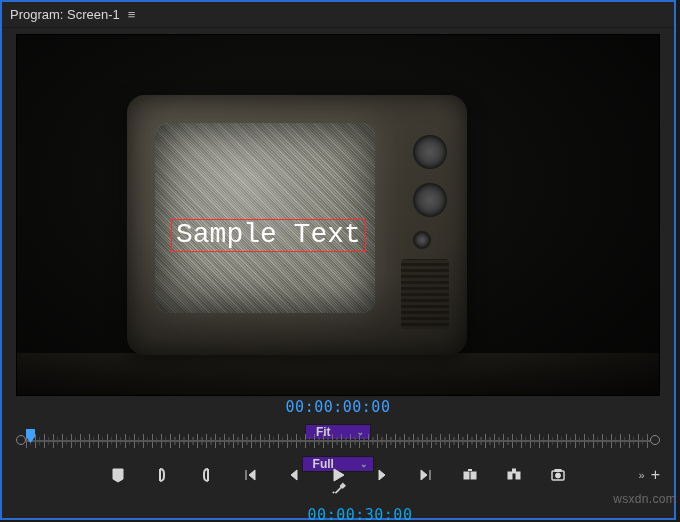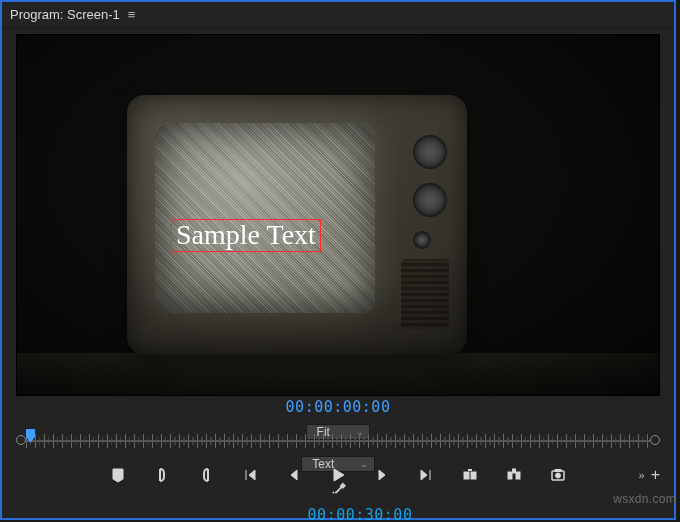--- a/index.html
+++ b/index.html
@@ -80,21 +80,21 @@
     background: linear-gradient(#2b2821,#15130f);
   }
   .vignette{
     position:absolute; inset:0;
     background: radial-gradient(ellipse at 45% 40%, rgba(0,0,0,0) 35%, rgba(0,0,0,.75) 100%);
     pointer-events:none;
   }
   .text-overlay {
     position: absolute;
     left: 154px; top: 184px;
-    font-family: Liberation Serif, serif;
+    font-family: Liberation Mono, monospace;
     font-size: 28px;
     color: #fff;
     padding: 0 4px;
     border: 1px solid #ff2a2a;
     line-height: 1.1;
     cursor: text;
   }
   
   .ctrl-row {
     height: 30px;
@@ -107,30 +107,31 @@
   .timecode {
     font-family: "Lucida Console", Monaco, monospace;
     font-size: 15px;
     letter-spacing: .5px;
     flex: 0 0 auto;
   }
   .timecode.current { color: #3fa0ff; }
   .timecode.out { color: #0ea5e9; margin-left: 44px; }
   .dropdown {
     height: 22px;
-    background: #404040;
+    background: #4c1d95;
     border: 1px solid #1a1a1a;
     color: #cfcfcf;
     display: flex;
     align-items: center;
     padding: 0 6px 0 10px;
     gap: 26px;
     font-size: 12px;
     cursor: pointer;
     min-width: 60px;
+    font-weight: bold;
   }
   .dropdown .chev { font-size:9px; color:#9a9a9a; }
   .spacer { flex: 1 1 auto; }
   .wrench { color:#cfcfcf; cursor:pointer; font-size:14px; padding:0 4px;}
   
   .ruler-row {
     height: 26px;
     padding: 0 14px;
     display:flex; align-items:center;
   }
@@ -223,21 +224,21 @@
   </div>
 
   <div class="ctrl-row">
     <span class="timecode current">00:00:00:00</span>
     <div class="dropdown">
       <span>Fit</span>
       <span class="chev">⌄</span>
     </div>
     <div class="spacer"></div>
     <div class="dropdown">
-      <span>Text</span>
+      <span>Full</span>
       <span class="chev">⌄</span>
     </div>
     <span class="wrench">
       <svg viewBox="0 0 24 24" width="15" height="15">
           <path fill="#cfcfcf" d="M22 7l-3-3-5 5 .8 2.2L9 17l-3 3 2 2 3-3 5.8-5.8L19 14l5-5-2-2zM4 18l-2 2 2 2 2-2z"></path>
         </svg>
     </span>
     <span class="timecode out">00:00:30:00</span>
   </div>
 

